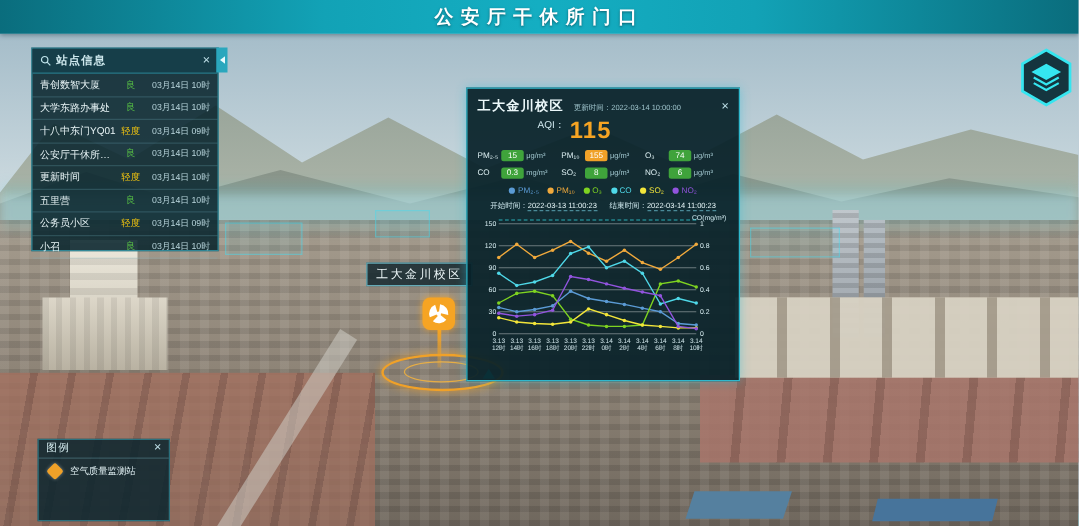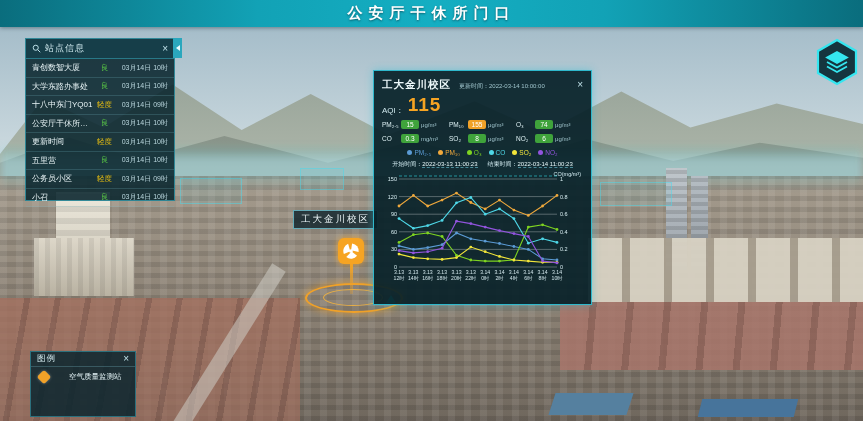--- a/index.html
+++ b/index.html
@@ -45,36 +45,36 @@
     background:linear-gradient(90deg,#0a6d7d,#12a2b6 30%,#14aec2 50%,#12a2b6 70%,#0a6d7d);
     display:flex;align-items:center;justify-content:center;box-shadow:0 1px 4px rgba(0,30,40,.4);}
   .header .title{color:#fff;font-size:15px;font-weight:bold;letter-spacing:6px;text-shadow:0 1px 2px rgba(0,40,50,.6);}
 
   
   .panel{position:absolute;background:rgba(9,37,46,.88);border:1px solid rgba(58,178,198,.65);color:#dff0f4;z-index:5;}
 
   
   .station{left:25px;top:38px;width:148px;height:161px;}
   .station .bar{height:19px;background:rgba(22,62,74,.95);display:flex;align-items:center;padding:0 6px;border-bottom:1px solid rgba(58,178,198,.5);}
-  .station .bar .t{flex:1;font-size:9px;color:#cfe9ee;letter-spacing:1px;margin-left:4px;}
+  .station .bar .t{flex:1;font-size:9px;color:#cfe9ee;letter-spacing:1px;margin-left:4px;font-weight:bold;}
   .xbtn{font-size:10px;color:#bfe0e8;cursor:pointer;line-height:1;}
   .srow{display:flex;align-items:center;height:17.5px;padding:0 6px;border-bottom:1px solid rgba(120,185,200,.22);}
   .srow .nm{flex:1;font-size:8px;color:#e9f5f7;white-space:nowrap;overflow:hidden;text-overflow:ellipsis;}
   .srow .lv{width:23px;font-size:7.5px;text-align:center;}
   .srow .tm{width:52px;font-size:7px;color:#b9d6dd;text-align:right;}
   .collapse-tab{position:absolute;left:173px;top:38px;width:9px;height:20px;background:#2aa7bd;z-index:5;display:flex;align-items:center;justify-content:center;cursor:pointer;}
   .collapse-tab i{display:block;width:0;height:0;border:3px solid transparent;border-right:4px solid #eafcff;margin-right:2px;}
 
   
   .popup{left:373px;top:70px;width:217px;height:233px;z-index:7;border:1px solid #2fb8cc;
     box-shadow:0 0 8px rgba(40,190,215,.45);background:rgba(7,33,41,.93);}
   .popup .phead{display:flex;align-items:baseline;padding:7px 8px 2px 8px;}
   .popup .ptitle{font-size:10.5px;font-weight:bold;color:#ecf8fa;letter-spacing:1px;}
   .popup .ptime{flex:1;font-size:6px;color:#9fc4cc;margin-left:8px;white-space:nowrap;}
-  .popup .aqirow{display:flex;align-items:flex-end;padding:0 8px;}
+  .popup .aqirow{display:flex;align-items:flex-start;padding:0 8px;margin-left:48px;}
   .popup .aqilab{font-size:8px;color:#cfe8ee;margin-right:4px;}
   .popup .aqival{font-size:19px;font-weight:bold;color:#f6a423;letter-spacing:1px;}
   .pgrid{display:grid;grid-template-columns:1fr 1fr 1fr;row-gap:5px;padding:4px 8px 2px 8px;}
   .pstat{display:flex;align-items:center;}
   .pstat .pname{font-size:6.5px;color:#dcefF2;width:19px;color:#dceff2;}
   .pstat .pbadge{min-width:14px;padding:1px 2px;border-radius:2px;color:#fff;font-size:6.5px;text-align:center;margin-right:2px;}
   .pstat .punit{font-size:6px;color:#9fc4cc;}
   .plegend{display:flex;justify-content:center;gap:7px;padding:4px 4px 1px 4px;}
   .plegend .li{display:flex;align-items:center;gap:2px;font-size:6.5px;}
   .plegend .dot{width:5px;height:5px;border-radius:50%;}
@@ -93,21 +93,21 @@
   .layers .stripes{width:26px;height:7px;margin-left:4px;background:repeating-linear-gradient(115deg,#22cfe0 0 3px,rgba(0,0,0,0) 3px 6px);}
   .lrow{display:flex;align-items:center;gap:5px;padding:2.2px 8px;}
   .lrow .cb{width:8px;height:8px;background:#20c6da;border-radius:1px;color:#06323c;font-size:7px;line-height:8px;text-align:center;font-weight:bold;cursor:pointer;}
   .lrow .ll{font-size:7.5px;color:#d9f5f9;letter-spacing:.5px;}
   .hexicon{position:absolute;left:815px;top:38px;width:44px;height:48px;z-index:6;cursor:pointer;}
 
   
   .legendp{left:30px;top:351px;width:104px;height:64px;background:rgba(9,37,46,.85);border:1px solid rgba(58,178,198,.5);}
   .legendp .bar{display:flex;align-items:center;height:14px;padding:0 6px;border-bottom:1px solid rgba(120,185,200,.3);}
   .legendp .bar .t{flex:1;font-size:8.5px;color:#d6edf1;letter-spacing:1px;}
-  .lgrow{display:flex;align-items:center;gap:20px;padding:5px 8px 0 8px;}
+  .lgrow{display:flex;align-items:center;gap:7px;padding:5px 8px 0 8px;}
   .lgrow .ic{width:10px;height:10px;transform:rotate(45deg);border-radius:2px;box-shadow:0 0 3px rgba(255,255,255,.4);}
   .lgrow .lt{font-size:7.5px;color:#e4f3f6;}
 
   
   .mlabel{position:absolute;left:293px;top:210px;z-index:4;background:rgba(8,30,38,.78);border:1px solid rgba(125,220,235,.7);
     color:#edf7f9;font-size:9.5px;letter-spacing:2px;padding:2px 7px;}
   .micon{position:absolute;left:338px;top:238px;width:26px;height:26px;background:#f6a423;border-radius:6px;z-index:4;
     box-shadow:0 0 6px rgba(246,164,35,.8);display:flex;align-items:center;justify-content:center;cursor:pointer;}
   .mstem{position:absolute;left:350px;top:264px;width:3px;height:30px;background:linear-gradient(#f6a423,rgba(246,164,35,.25));z-index:3;}
   .mring{position:absolute;left:305px;top:283px;width:94px;height:26px;border:2px solid #f0a128;border-radius:50%;z-index:3;

